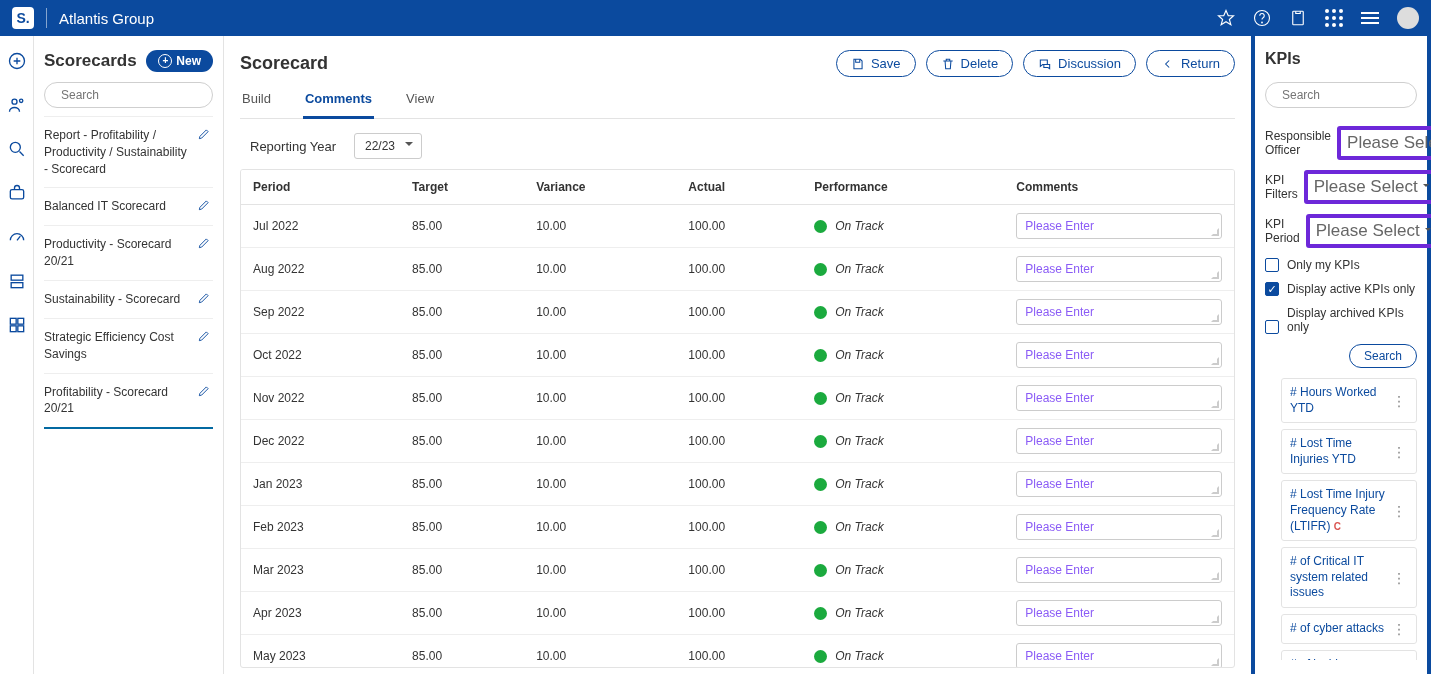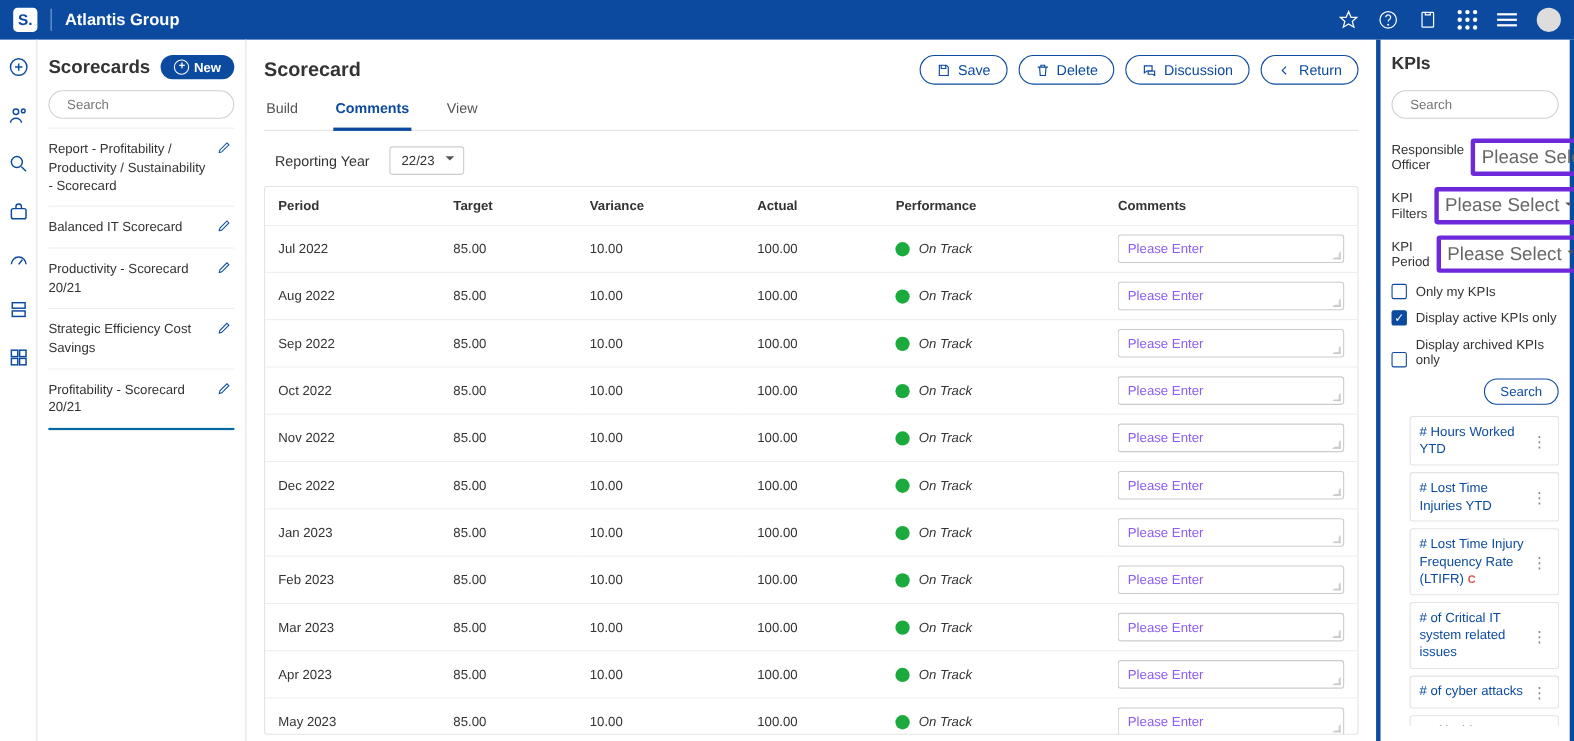--- a/index.html
+++ b/index.html
@@ -1,21 +1,21 @@
 <!DOCTYPE html>
 <html><head>
 <meta charset="utf-8">
 <style>
   * { box-sizing: border-box; margin:0; padding:0; }
   body { font-family: Arial, Helvetica, sans-serif; font-size:13px; color:#333; background:#fff; width:1431px; height:674px; overflow:hidden; }
   .topbar { height:36px; background:#0B4A9E; color:#fff; display:flex; align-items:center; padding:0 12px; justify-content:space-between; }
   .topbar-left { display:flex; align-items:center; gap:12px; }
   .logo-box { width:22px;height:22px;border-radius:4px;background:#fff;color:#0B4A9E;display:flex;align-items:center;justify-content:center;font-weight:bold;font-size:14px; }
   .divider-v { width:1px;height:20px;background:rgba(255,255,255,.5); }
-  .app-title { font-size:15px;font-weight:700; }
+  .app-title { font-size:15px;font-weight:400; }
   .topbar-right { display:flex;align-items:center;gap:18px; }
   .topbar-right .ic { width:18px;height:18px;display:flex;align-items:center;justify-content:center;cursor:pointer;color:#fff; }
   .topbar-right svg { width:18px;height:18px;stroke:#fff;fill:none;stroke-width:1.5; }
   .avatar { width:22px;height:22px;border-radius:50%;background:#ddd; }
   .grid3 { display:grid;grid-template-columns:repeat(3,4px);grid-template-rows:repeat(3,4px);gap:3px; }
   .grid3 span{background:#fff;border-radius:50%;}
   .burger{display:flex;flex-direction:column;gap:3px;width:18px;}
   .burger span{height:2px;background:#fff;width:100%;}
 
   .layout { display:flex; height:calc(674px - 36px); }
@@ -201,20 +201,26 @@
             </svg></span>
         </div>
         <div class="list-item">
           <span class="lbl">Balanced IT Scorecard</span>
           <span class="edit"><svg viewBox="0 0 24 24">
               <path d="M4 20l4-1 11-11-3-3L5 16z"></path>
             </svg></span>
         </div>
         <div class="list-item">
           <span class="lbl">Productivity - Scorecard 20/21</span>
+          <span class="edit"><svg viewBox="0 0 24 24">
+              <path d="M4 20l4-1 11-11-3-3L5 16z"></path>
+            </svg></span>
+        </div>
+        <div class="list-item">
+          <span class="lbl">Sustainability - Scorecard</span>
           <span class="edit"><svg viewBox="0 0 24 24">
               <path d="M4 20l4-1 11-11-3-3L5 16z"></path>
             </svg></span>
         </div>
         <div class="list-item">
           <span class="lbl">Strategic Efficiency Cost Savings</span>
           <span class="edit"><svg viewBox="0 0 24 24">
               <path d="M4 20l4-1 11-11-3-3L5 16z"></path>
             </svg></span>
         </div>

